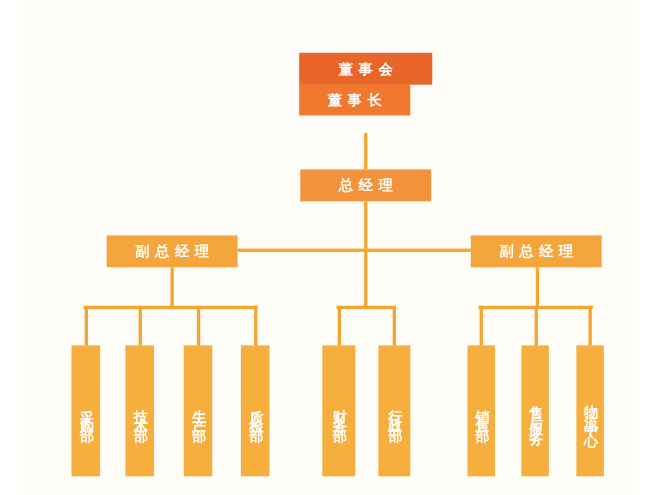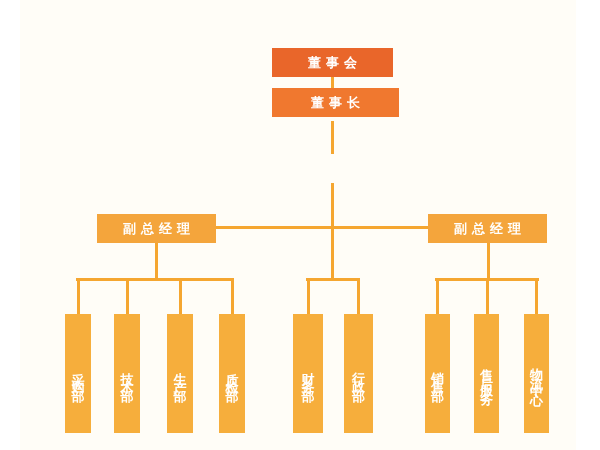--- a/index.html
+++ b/index.html
@@ -56,22 +56,25 @@
   <div class="ln v" style="left:230.5px;top:278px;height:37px"></div>
   <div class="ln v" style="left:306.5px;top:278px;height:37px"></div>
   <div class="ln v" style="left:356.5px;top:278px;height:37px"></div>
   <div class="ln v" style="left:435.5px;top:278px;height:37px"></div>
   <div class="ln v" style="left:485.5px;top:278px;height:37px"></div>
   <div class="ln v" style="left:534.5px;top:278px;height:37px"></div>
 
   <div class="node lv1" style="left:272px;top:28px;width:121px;height:29px">
     <span>董事会</span>
   </div>
-  <div class="node lv2" style="left:272px;top:88px;width:127px;height:29px">
+  <div class="node lv2" style="left:272px;top:76px;width:101px;height:29px">
     <span>董事长</span>
+  </div>
+  <div class="node lv3" style="left:273px;top:154px;width:119px;height:29px">
+    <span>总经理</span>
   </div>
   <div class="node lv4" style="left:97px;top:214px;width:119px;height:29px">
     <span>副总经理</span>
   </div>
   <div class="node lv4" style="left:428px;top:214px;width:119px;height:29px">
     <span>副总经理</span>
   </div>
 
   <div class="vnode" style="left:65px;width:26px">
     <span>采购部</span>

